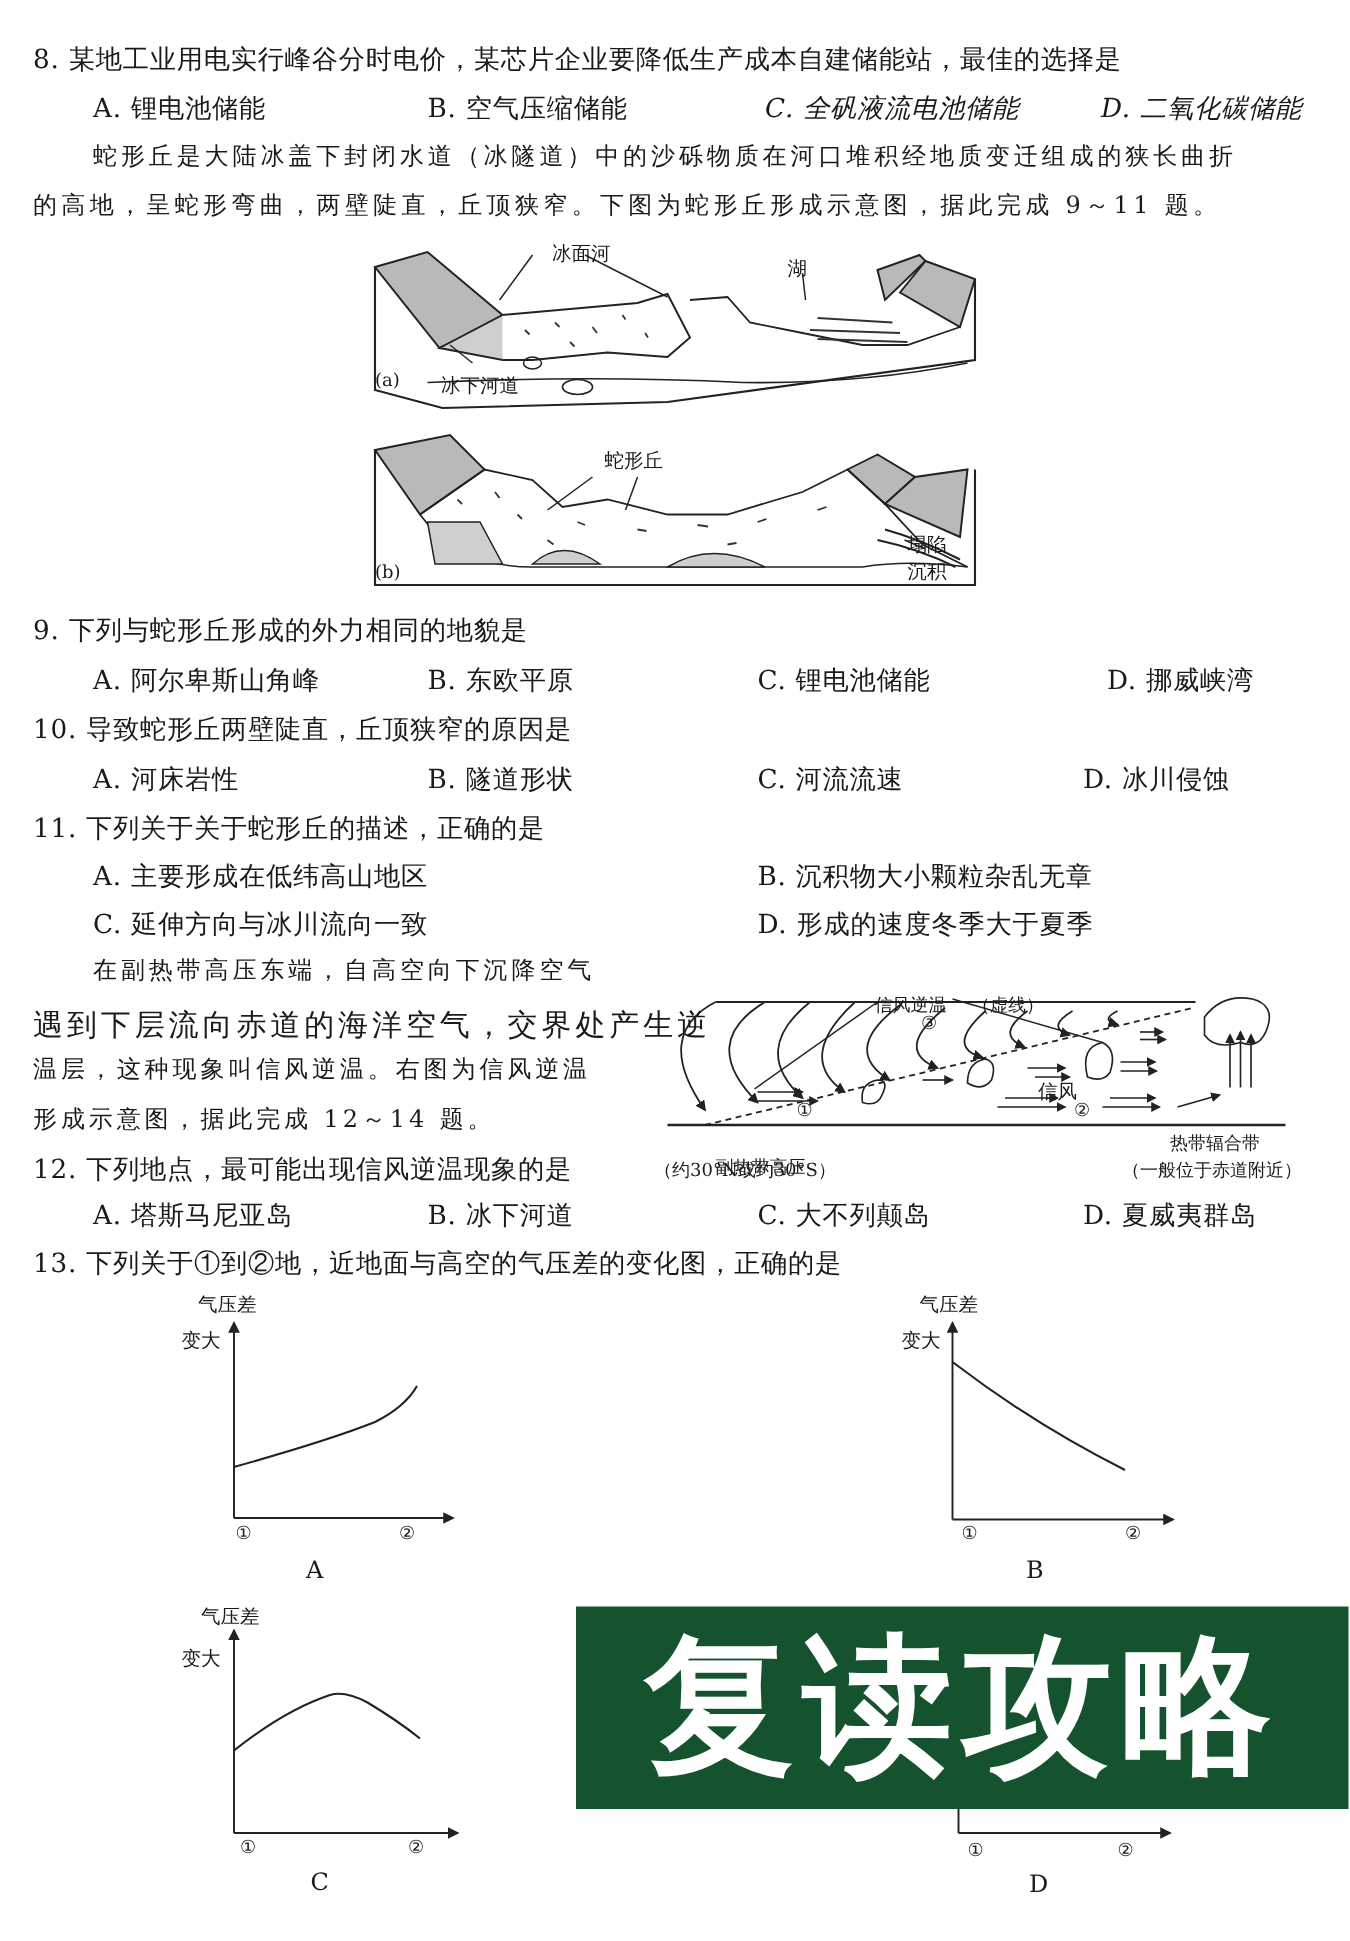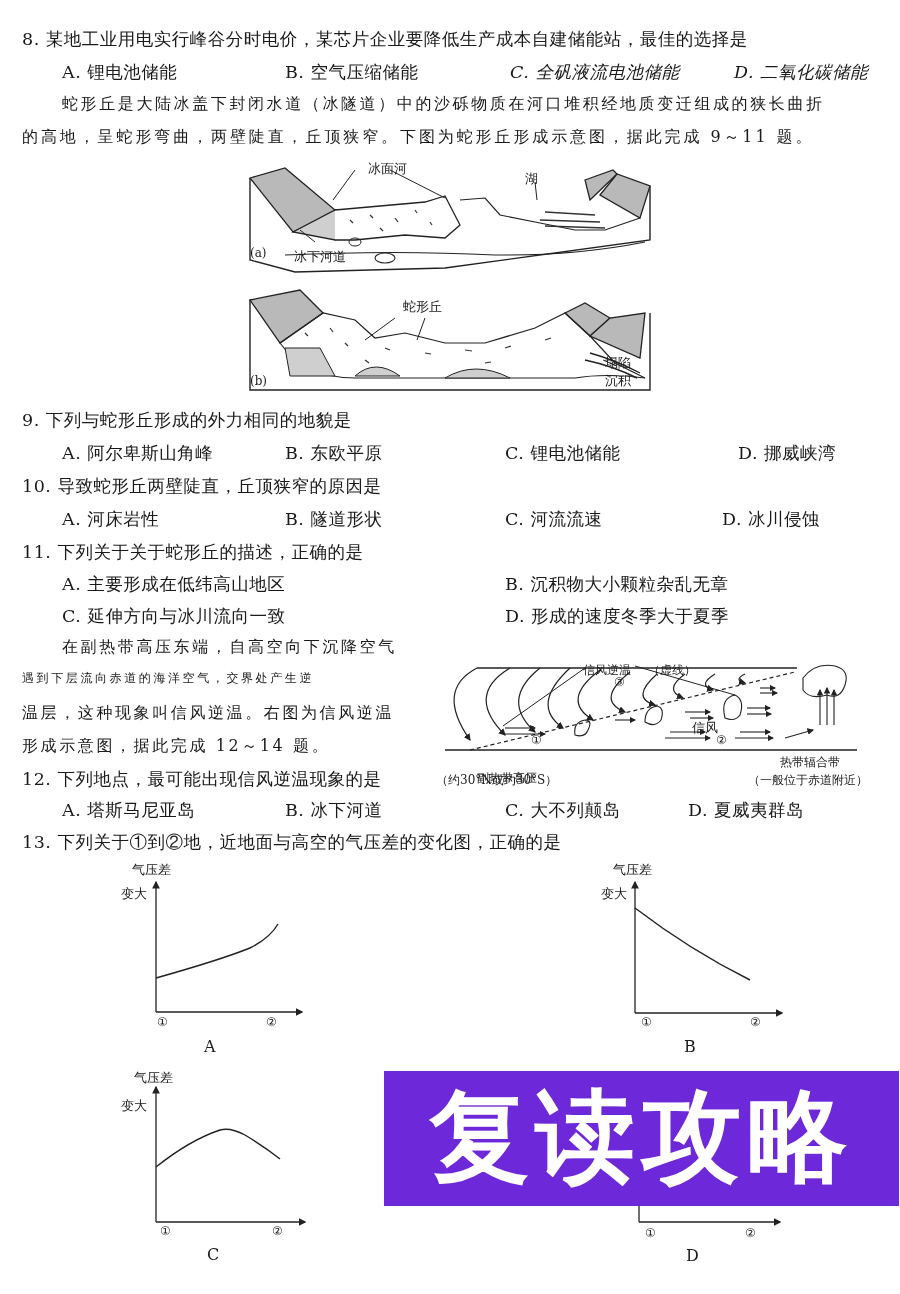--- a/index.html
+++ b/index.html
@@ -10,21 +10,21 @@
     }
     .abs { position: absolute; white-space: nowrap; }
     .q { font-size: 17.5px; letter-spacing: 0.5px; }
     .opt { font-size: 17.5px; letter-spacing: 0.5px; }
     .para { font-size: 16.5px; letter-spacing: 2.2px; }
     .lbl { font-size: 13px; }
     .small { font-size: 12px; }
     svg { position: absolute; overflow: visible; }
     .watermark {
       position: absolute; left: 384px; top: 1071px; width: 515px; height: 135px;
-      background: #6d28d9; color: #ffffff;
+      background: #14532d; color: #ffffff;
       font-family: "DejaVu Sans", "Liberation Sans", sans-serif;
       font-size: 100px; font-weight: bold; letter-spacing: 6px;
       display: flex; align-items: center; justify-content: center;
     }
     .chart-title { font-size: 13px; }
     .chart-caption { font-size: 16px; }
   </style>
 </head>
 <body>
 
@@ -112,21 +112,21 @@
 <div class="abs opt" style="left:505px;top:507px;">C. 河流流速</div>
 <div class="abs opt" style="left:722px;top:507px;">D. 冰川侵蚀</div>
 
 <div class="abs q" style="left:22px;top:540px;">11. 下列关于关于蛇形丘的描述，正确的是</div>
 <div class="abs opt" style="left:62px;top:572px;">A. 主要形成在低纬高山地区</div>
 <div class="abs opt" style="left:505px;top:572px;">B. 沉积物大小颗粒杂乱无章</div>
 <div class="abs opt" style="left:62px;top:604px;">C. 延伸方向与冰川流向一致</div>
 <div class="abs opt" style="left:505px;top:604px;">D. 形成的速度冬季大于夏季</div>
 
 <div class="abs para" style="left:62px;top:637px;font-size:16px;letter-spacing:2.6px;">在副热带高压东端，自高空向下沉降空气</div>
-<div class="abs para" style="left:22px;top:670px;font-size:12px;letter-spacing:2.6px;">遇到下层流向赤道的海洋空气，交界处产生逆</div>
+<div class="abs para" style="left:22px;top:670px;font-size:20px;letter-spacing:2.6px;">遇到下层流向赤道的海洋空气，交界处产生逆</div>
 <div class="abs para" style="left:22px;top:703px;font-size:16px;letter-spacing:2.6px;">温层，这种现象叫信风逆温。右图为信风逆温</div>
 <div class="abs para" style="left:22px;top:736px;font-size:16px;letter-spacing:2.6px;">形成示意图，据此完成 12～14 题。</div>
 
 <svg style="left:435px;top:660px;" width="465" height="100" viewBox="0 0 465 100">
   <defs>
     <marker id="ah" markerWidth="6" markerHeight="6" refX="5" refY="3" orient="auto">
       <path d="M0 0 L6 3 L0 6 Z" fill="#222"></path>
     </marker>
   </defs>
   <line x1="42" y1="8" x2="362" y2="8" stroke="#222" stroke-width="1.4"></line>
@@ -176,21 +176,21 @@
 <div class="abs small" style="left:692px;top:719px;font-size:13px;">信风</div>
 <div class="abs small" style="left:444px;top:770px;margin-left:33px;">副热带高压</div>
 <div class="abs small" style="left:436px;top:772px;">（约30°N或约30°S）</div>
 <div class="abs small" style="left:780px;top:754px;">热带辐合带</div>
 <div class="abs small" style="left:748px;top:772px;">（一般位于赤道附近）</div>
 
 <div class="abs q" style="left:22px;top:767px;">12. 下列地点，最可能出现信风逆温现象的是</div>
 <div class="abs opt" style="left:62px;top:798px;">A. 塔斯马尼亚岛</div>
 <div class="abs opt" style="left:285px;top:798px;">B. 冰下河道</div>
 <div class="abs opt" style="left:505px;top:798px;">C. 大不列颠岛</div>
-<div class="abs opt" style="left:688px;top:798px;">D. 夏威夷群岛</div>
+<div class="abs opt" style="left:722px;top:798px;">D. 夏威夷群岛</div>
 
 <div class="abs q" style="left:22px;top:830px;">13. 下列关于①到②地，近地面与高空的气压差的变化图，正确的是</div>
 
 <div>
   <div class="abs chart-title" style="left:132px;top:861px;">气压差</div>
   <div class="abs chart-title" style="left:121px;top:885px;">变大</div>
   <svg style="left:150px;top:880px;" width="160" height="135" viewBox="0 0 160 135">
     <defs>
         <marker id="ax" markerWidth="6" markerHeight="6" refX="5" refY="3" orient="auto">
           <path d="M0 0 L6 3 L0 6 Z" fill="#222"></path>

